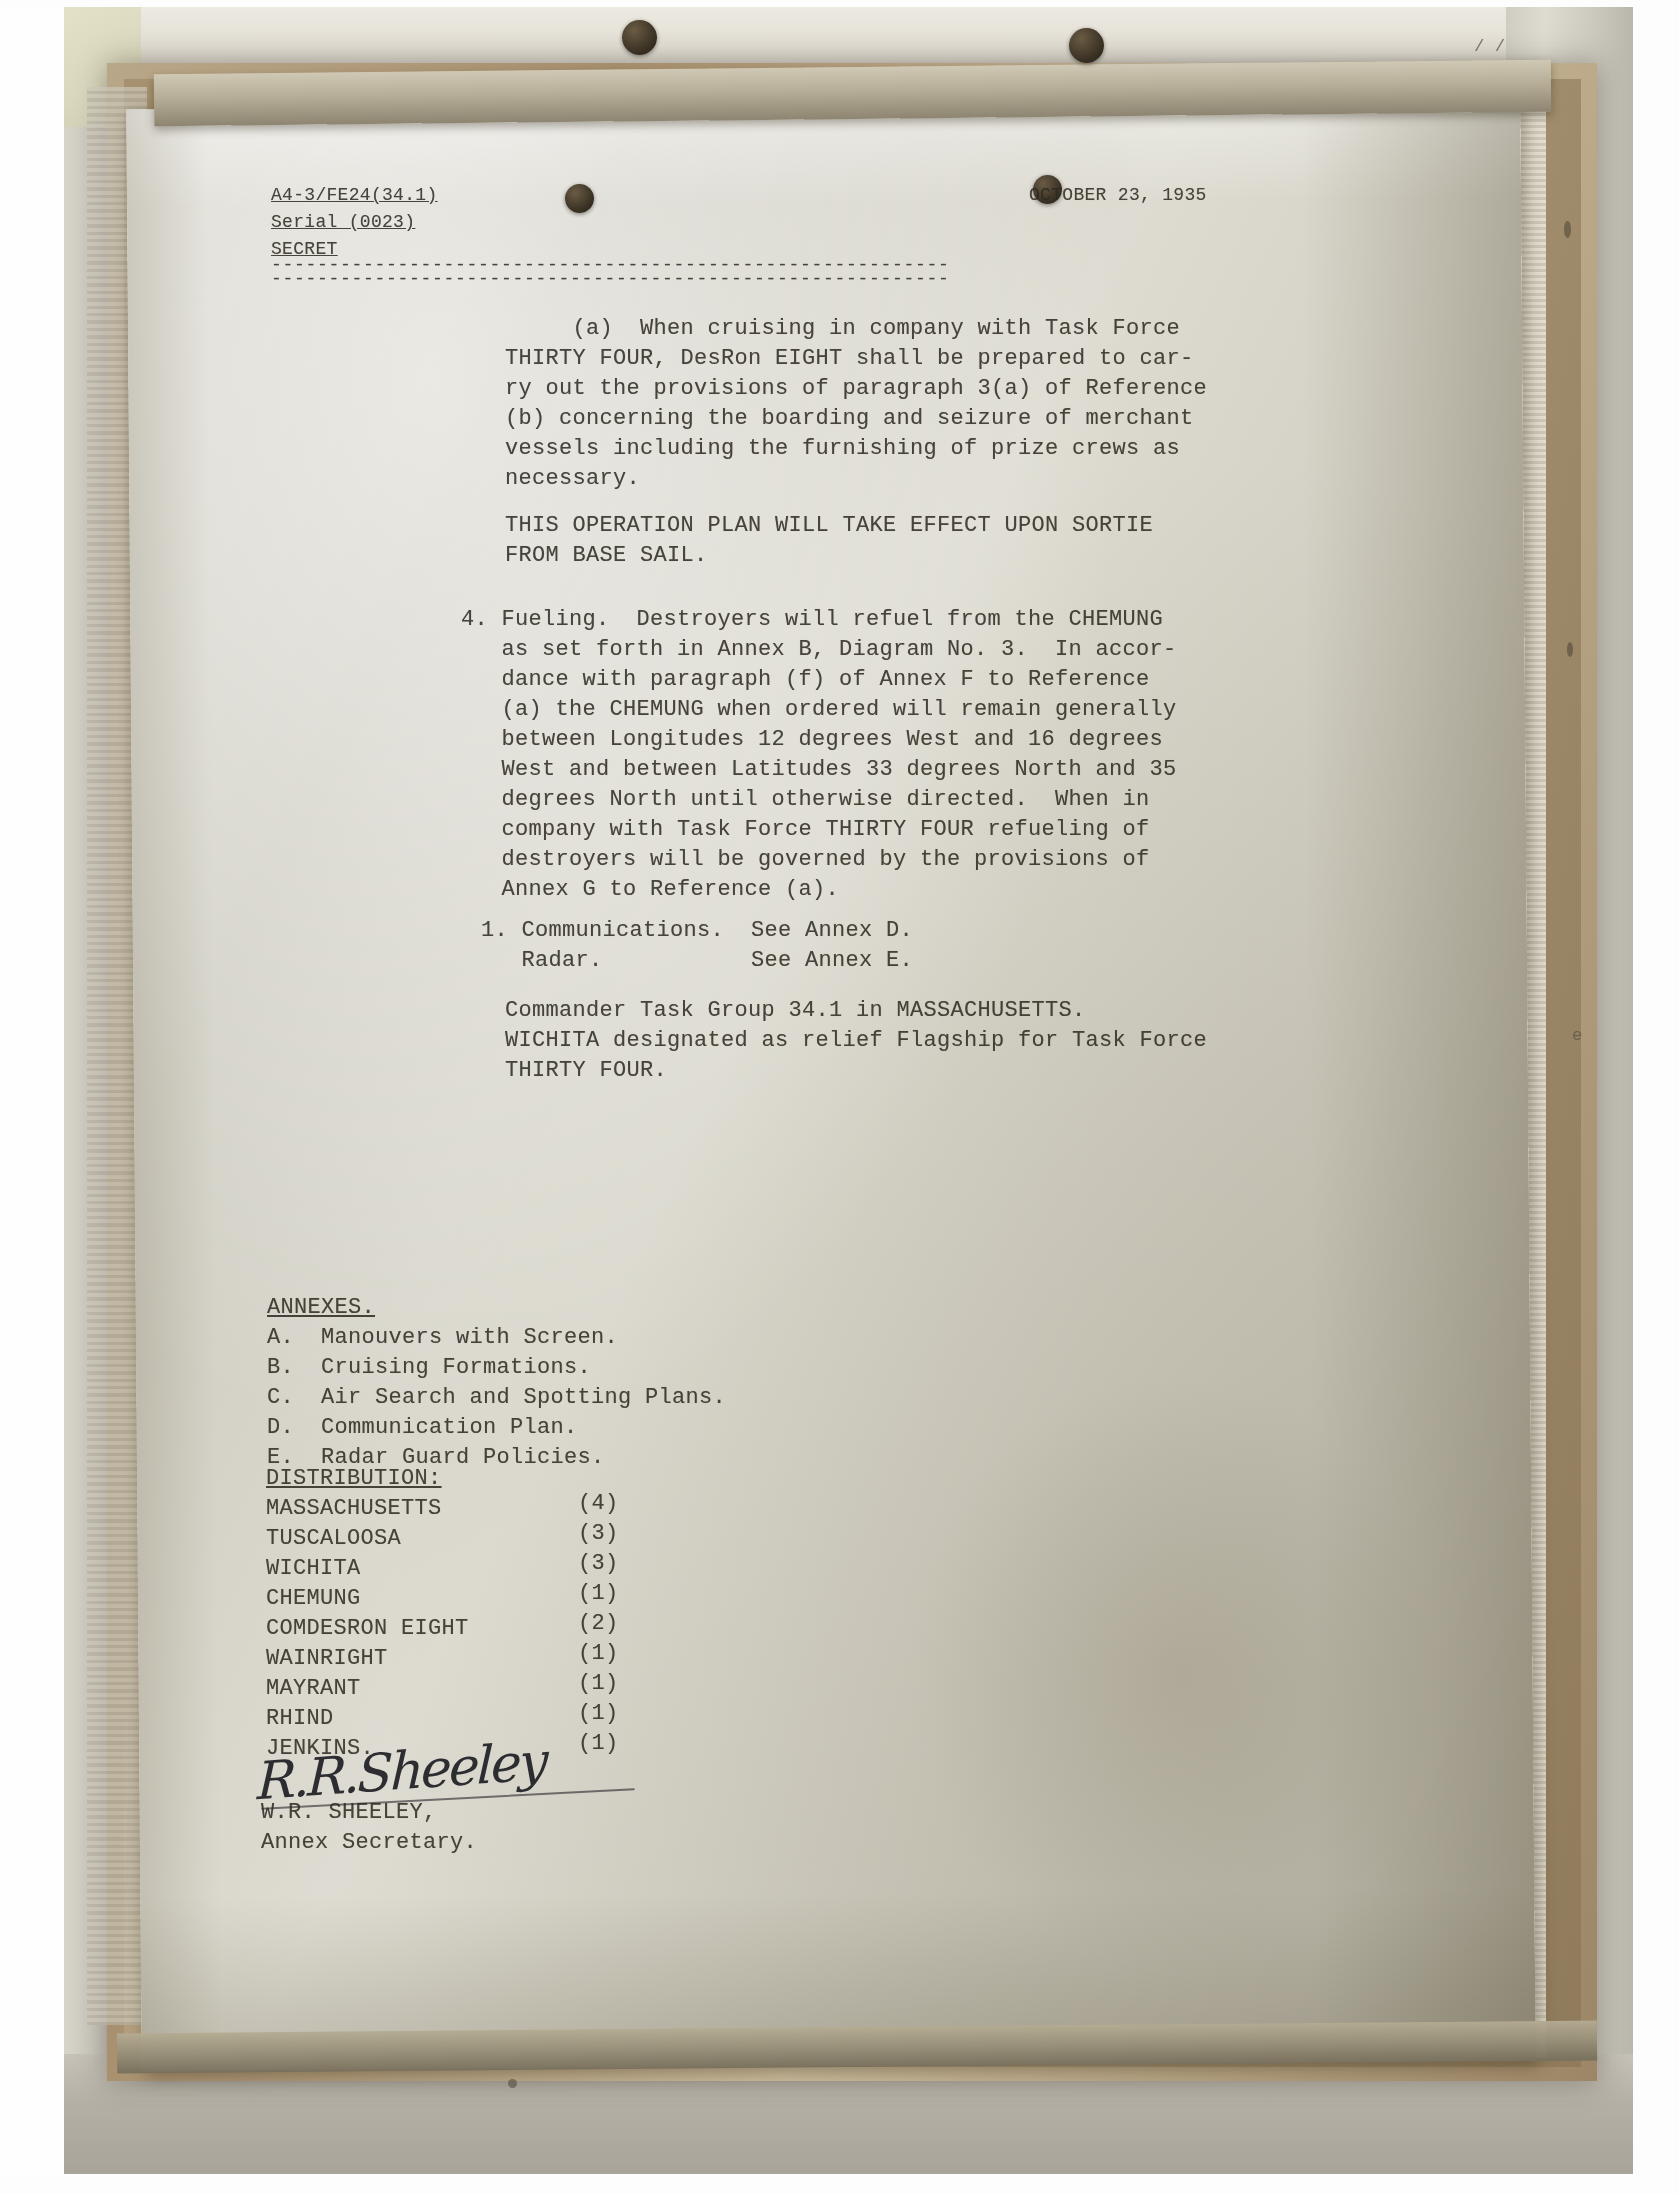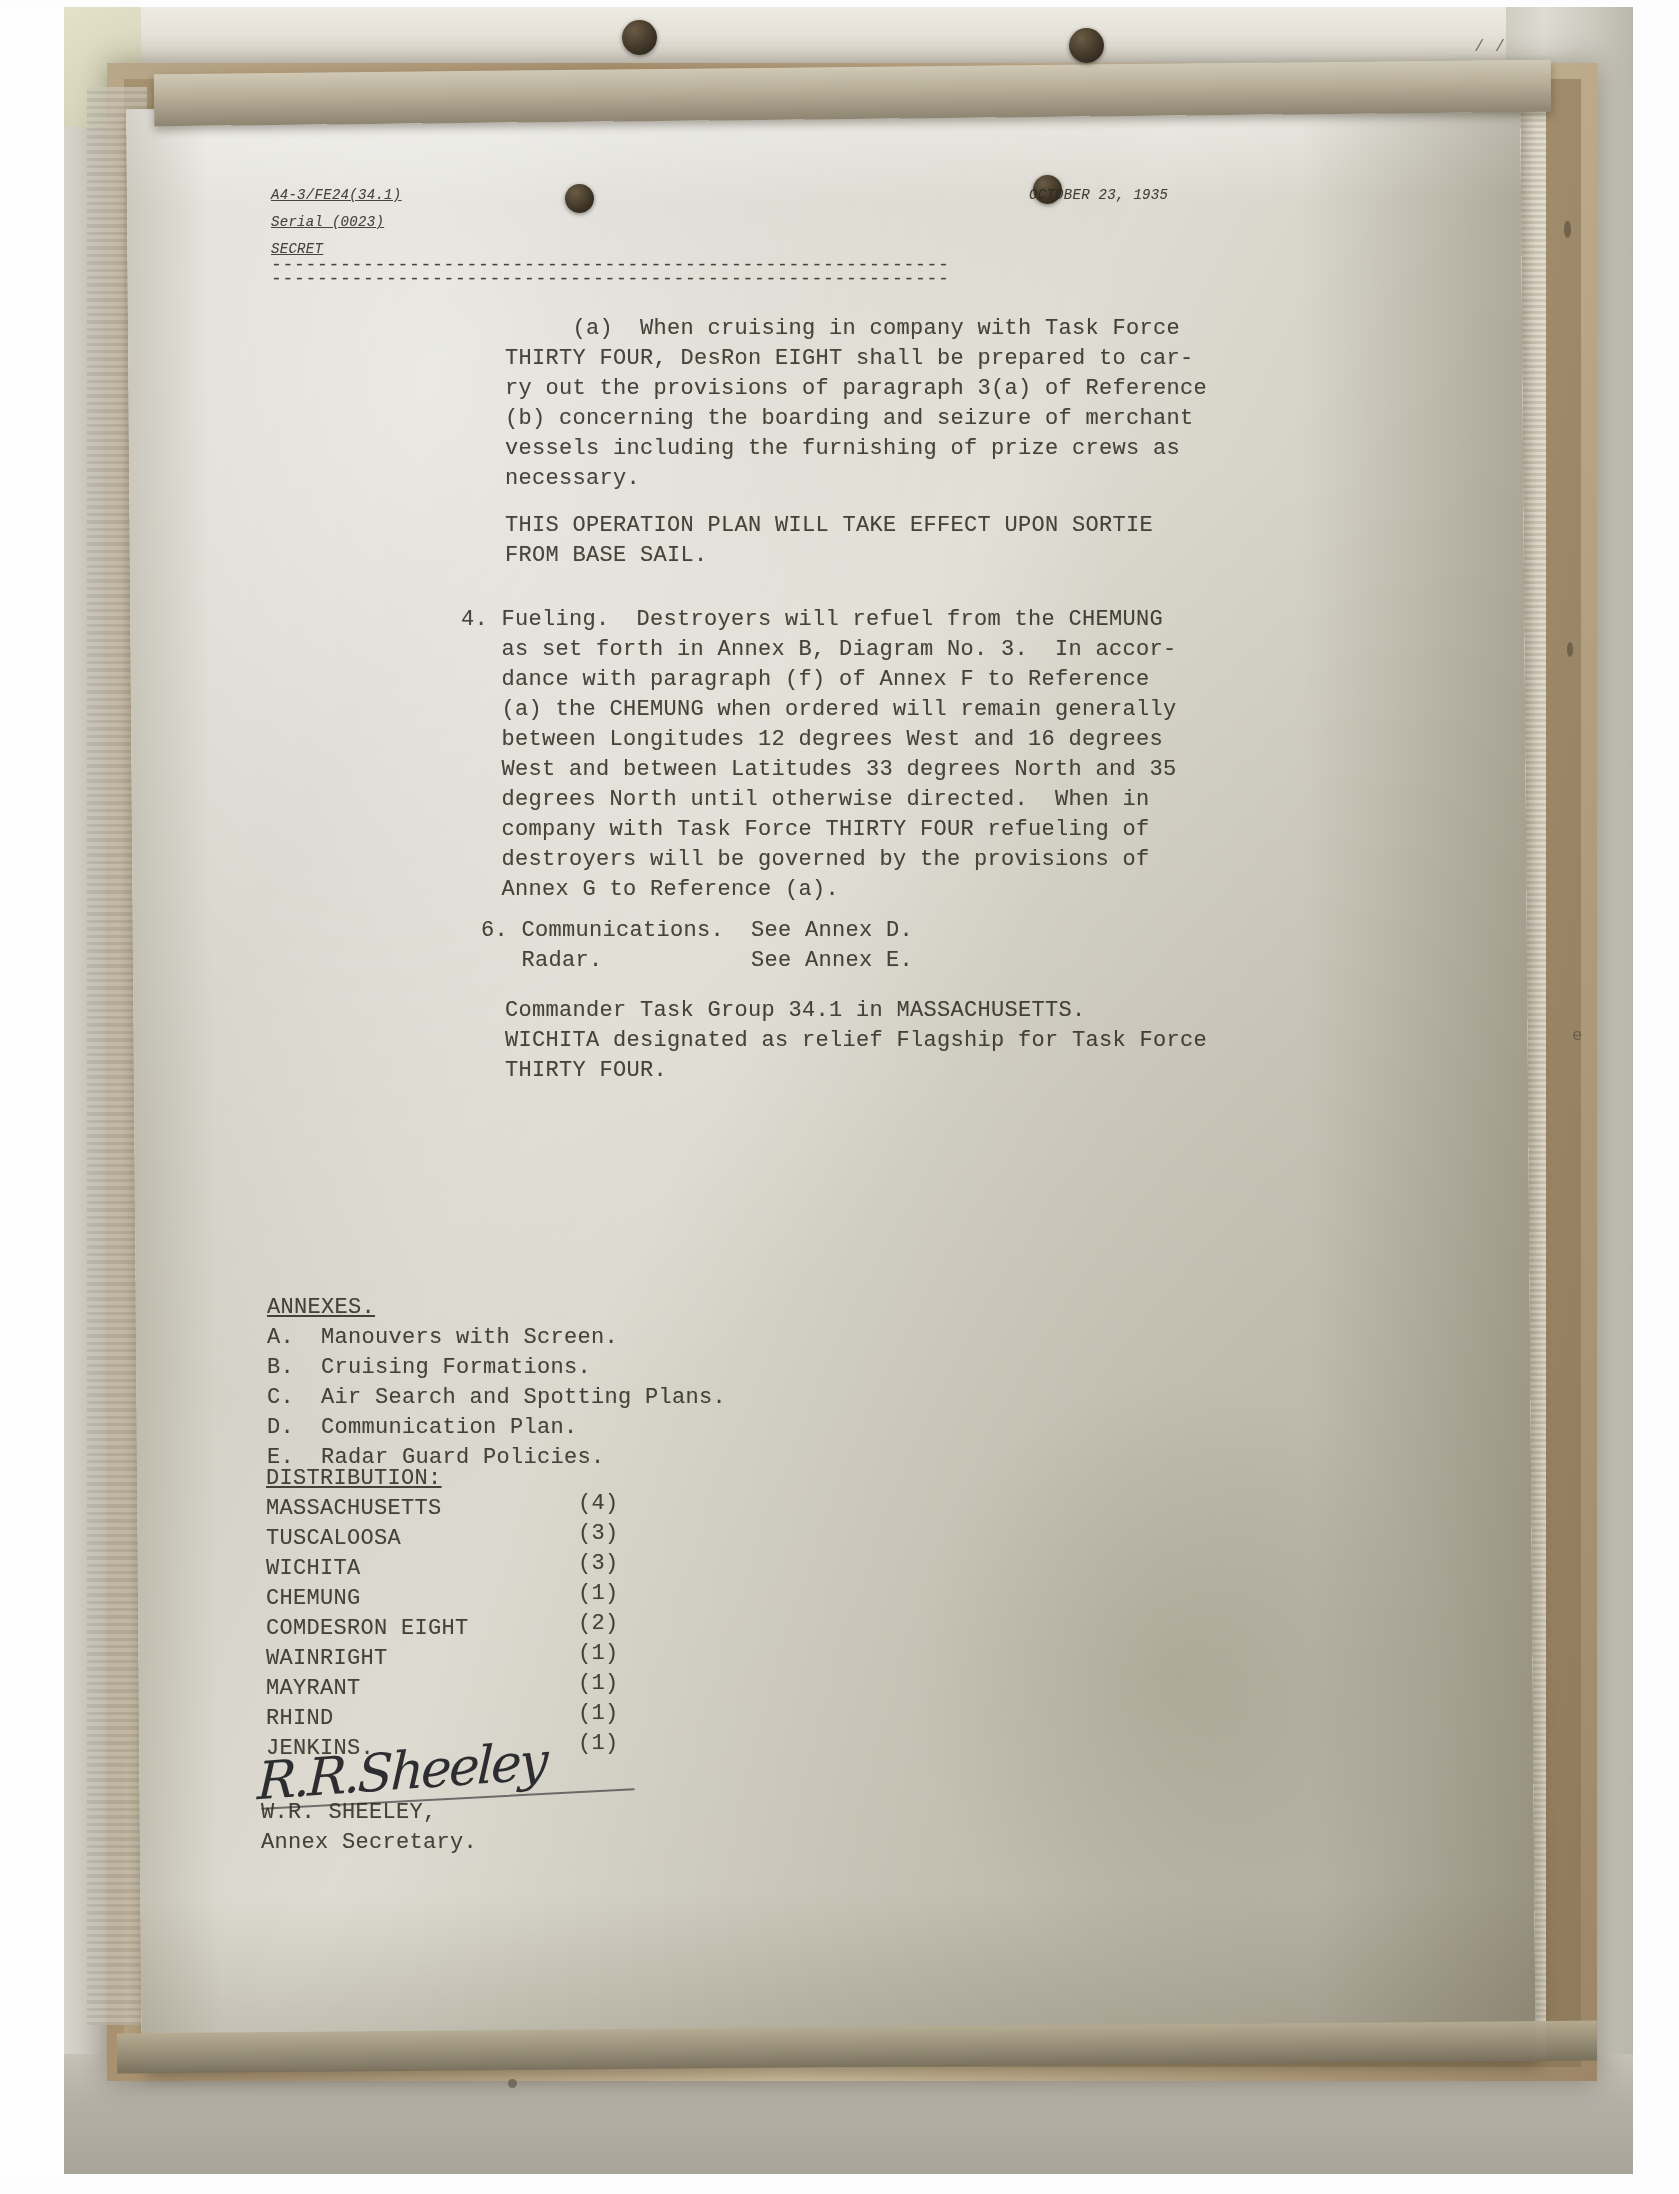--- a/index.html
+++ b/index.html
@@ -184,21 +184,21 @@
   
   .typed {
     position: absolute;
     color: #2e2a22;
     font-family: "Liberation Mono", monospace;
     white-space: pre;
     letter-spacing: 0.3px;
     opacity: 0.86;
     text-shadow: 0 0 0.7px rgba(60,55,40,0.35);
   }
-  .t-head { font-size: 14px; line-height: 27px; font-style: italic; }
+  .t-head { font-size: 18px; line-height: 27px; }
   .t-body { font-size: 22px; line-height: 30px; }
   .u { text-decoration: underline; }
 
   #hdr-left   { left: 271px; top: 182px; }
   #hdr-date   { left: 1029px; top: 182px; }
   #dashrule   { left: 271px; top: 255px; font-size: 18px; letter-spacing: 0.7px; }
   #dashrule2  { left: 271px; top: 269px; font-size: 18px; letter-spacing: 0.7px; }
 
   #para-a     { left: 505px; top: 314px; }
   #para-eff   { left: 505px; top: 511px; }
@@ -301,21 +301,21 @@
    as set forth in Annex B, Diagram No. 3.  In accor-
    dance with paragraph (f) of Annex F to Reference
    (a) the CHEMUNG when ordered will remain generally
    between Longitudes 12 degrees West and 16 degrees
    West and between Latitudes 33 degrees North and 35
    degrees North until otherwise directed.  When in
    company with Task Force THIRTY FOUR refueling of
    destroyers will be governed by the provisions of
    Annex G to Reference (a).</div>
 
-  <div class="typed t-body" id="para-5">6. Communications.  See Annex D.
+  <div class="typed t-body" id="para-5">1. Communications.  See Annex D.
    Radar.           See Annex E.</div>
 
   <div class="typed t-body" id="para-cmdr">Commander Task Group 34.1 in MASSACHUSETTS.
 WICHITA designated as relief Flagship for Task Force
 THIRTY FOUR.</div>
 
 
   <div class="typed t-body" id="annexes"><span class="u">ANNEXES.</span>
 <span>A.  Manouvers with Screen.
 B.  Cruising Formations.

